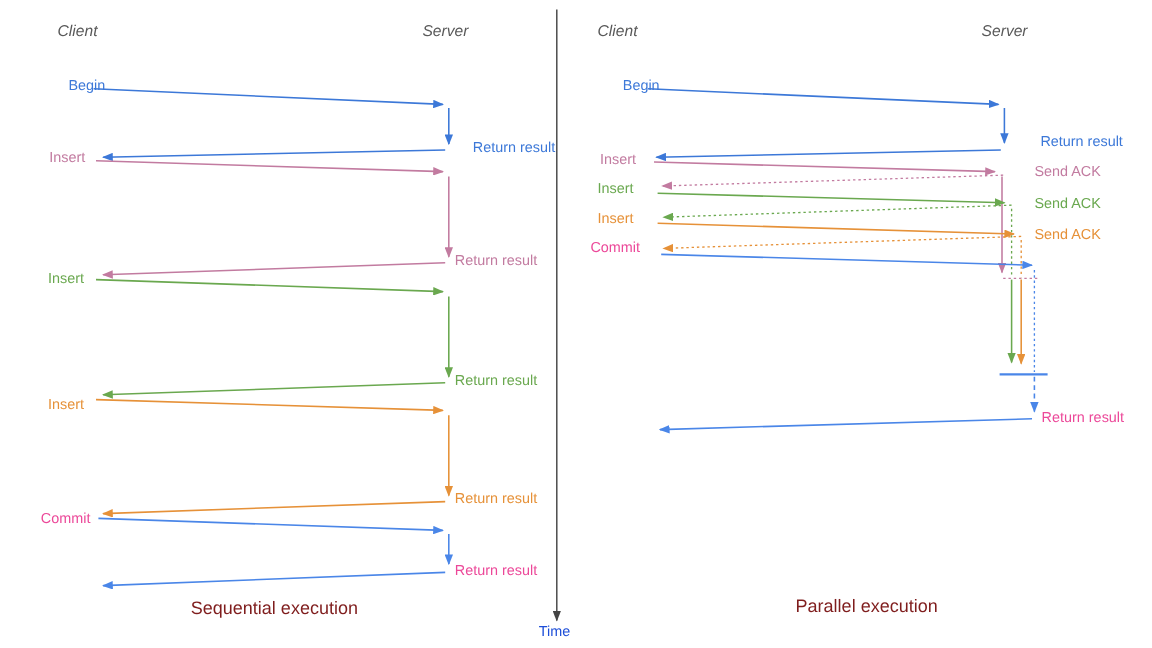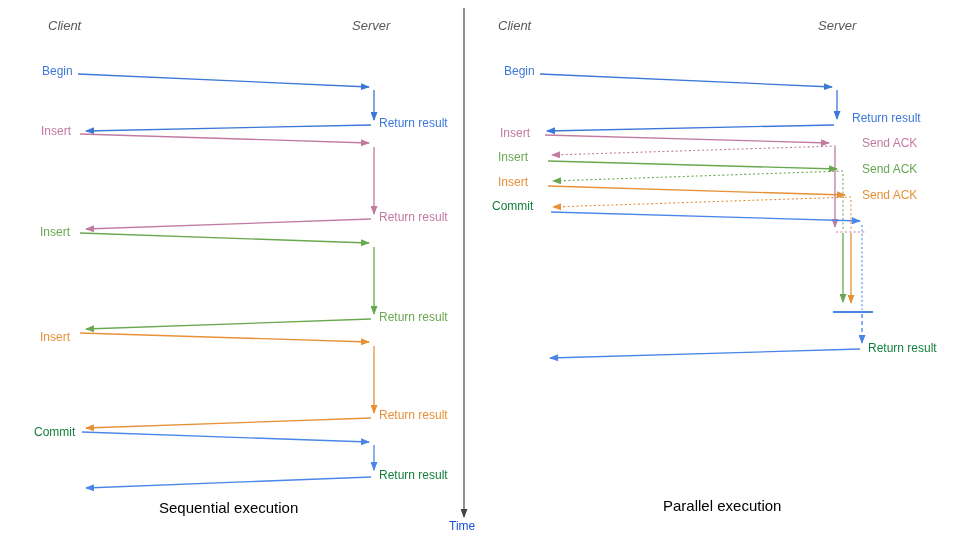--- a/index.html
+++ b/index.html
@@ -11,24 +11,24 @@
     font-family:"Liberation Sans", sans-serif;
   }
   #wires{position:absolute;left:0;top:0;}
   .lbl{
     position:absolute;
     font-size:12px;
     line-height:13px;
     white-space:nowrap;
   }
   .hdr{font-style:italic;font-size:13px;color:#595959;}
-  .cap{font-size:15px;color:#000000;}
+  .cap{font-size:15px;color:#7f1d1d;}
   .time{font-size:12px;color:#1d4ed8;}
-  .c-blue1{color:#3c78d8;}
-  .c-blue2{color:#15803d;}
+  .c-blue1{color:#3c78d8;margin-left:15px;}
+  .c-blue2{color:#ec4899;}
   .c-pink{color:#c27ba0;}
   .c-green{color:#6aa84f;}
   .c-orange{color:#e69138;}
   
   line{fill:none;stroke-width:1.3px;}
   .s-blue1{stroke:#3c78d8;}
   .s-blue2{stroke:#4a86e8;}
   .s-pink{stroke:#c27ba0;}
   .s-green{stroke:#6aa84f;}
   .s-orange{stroke:#e69138;}

